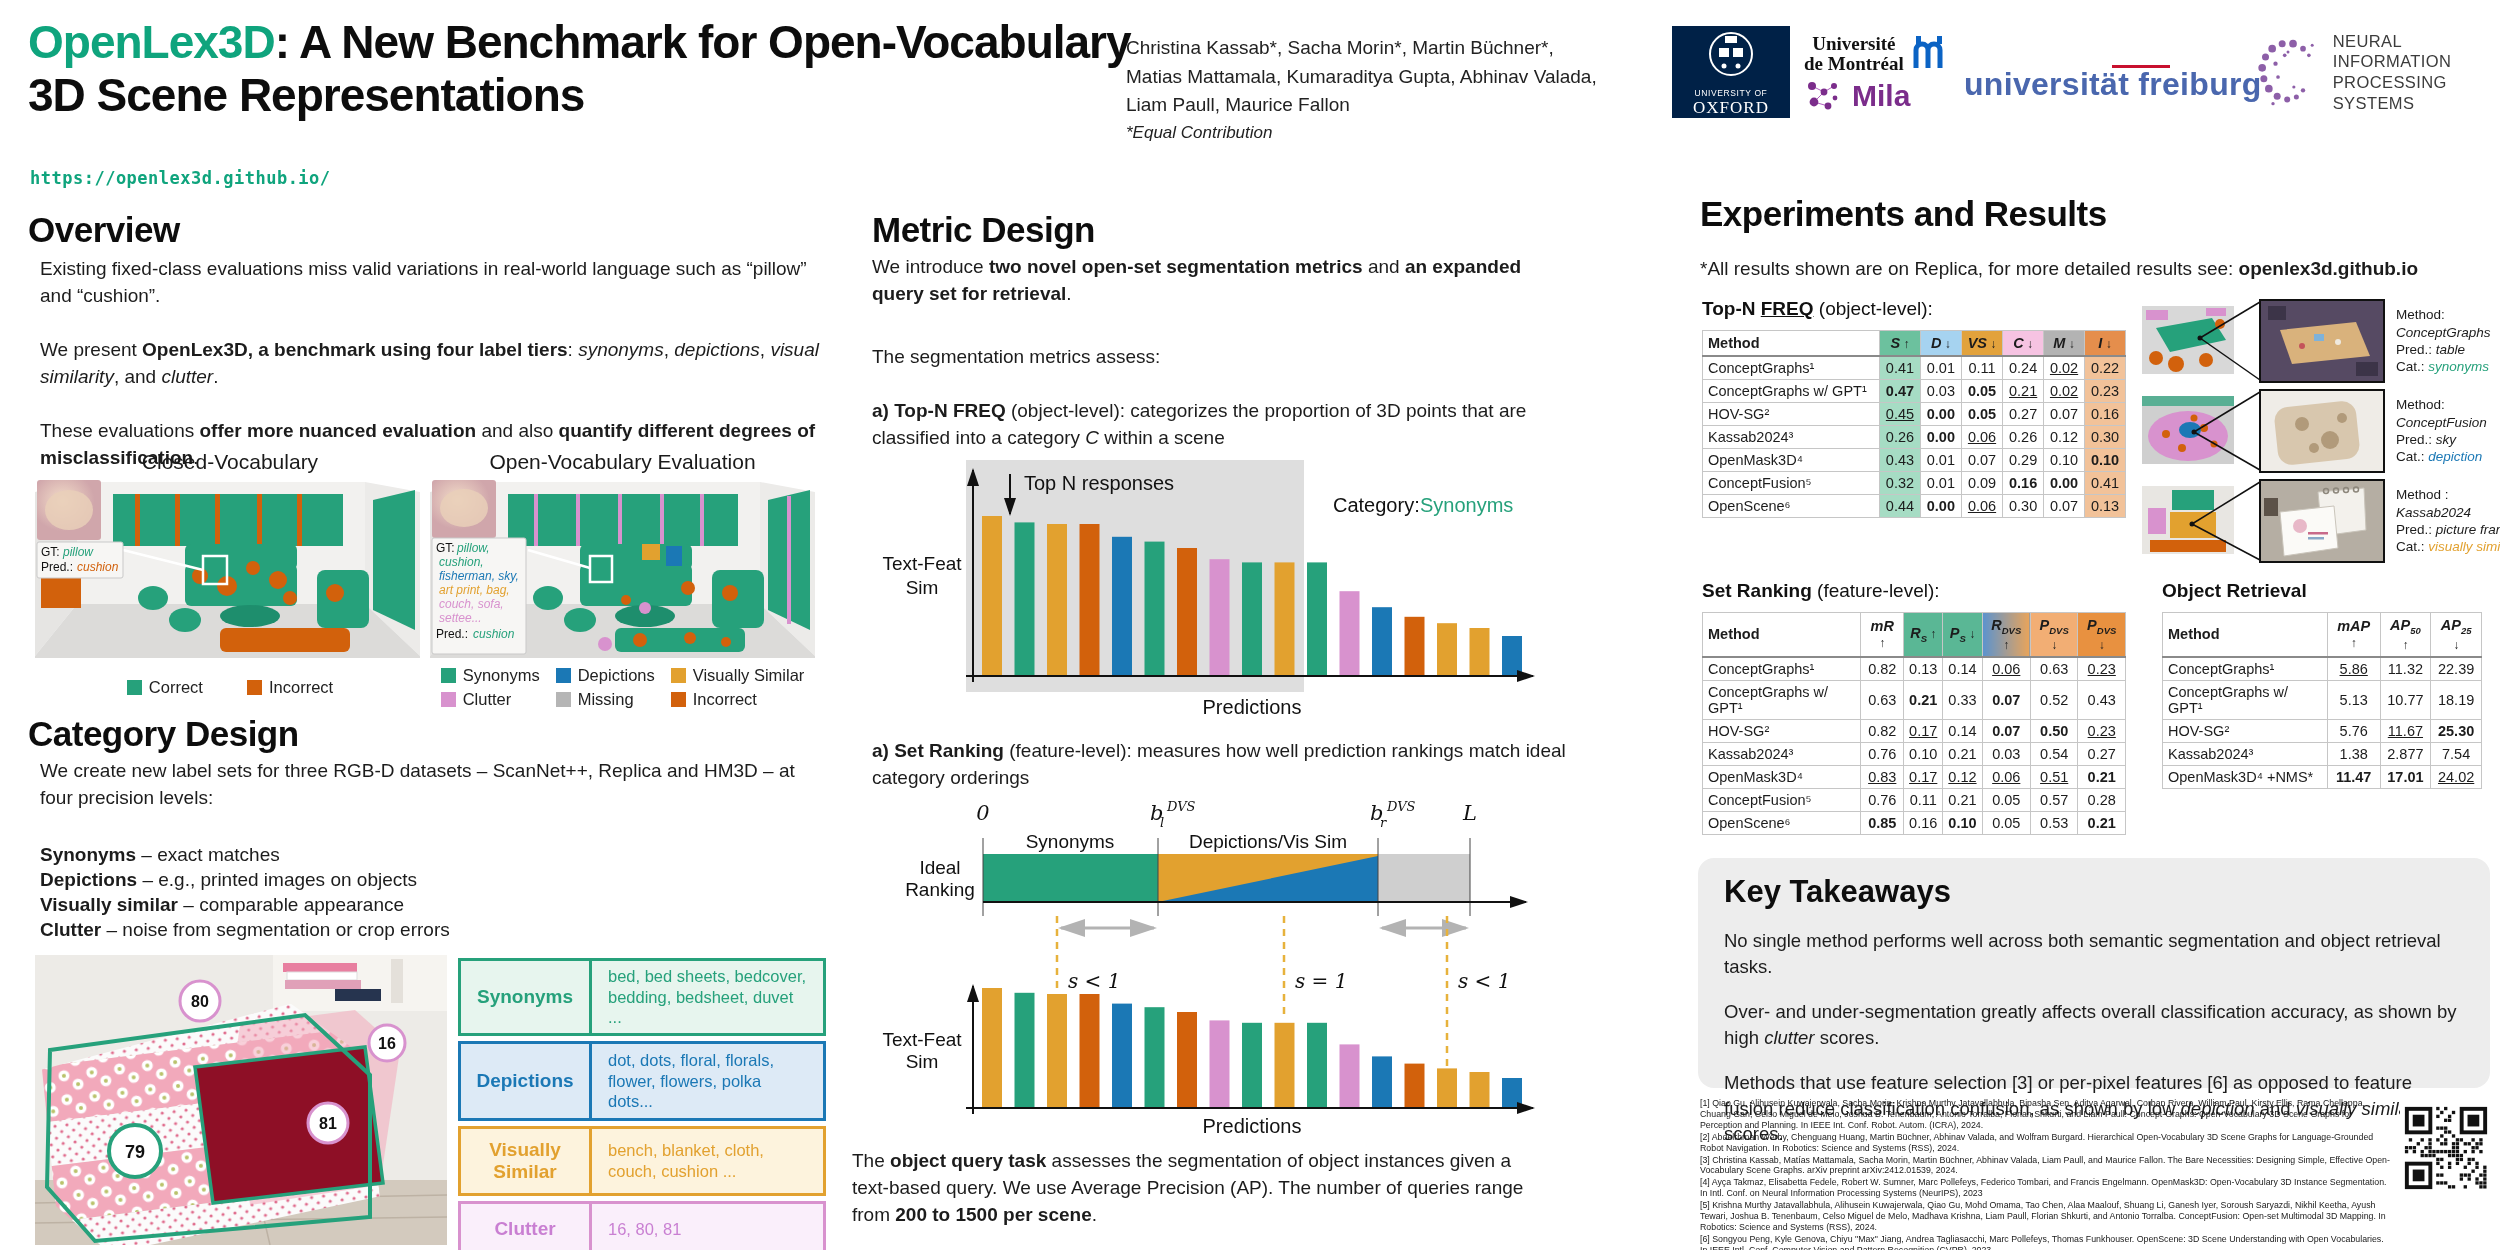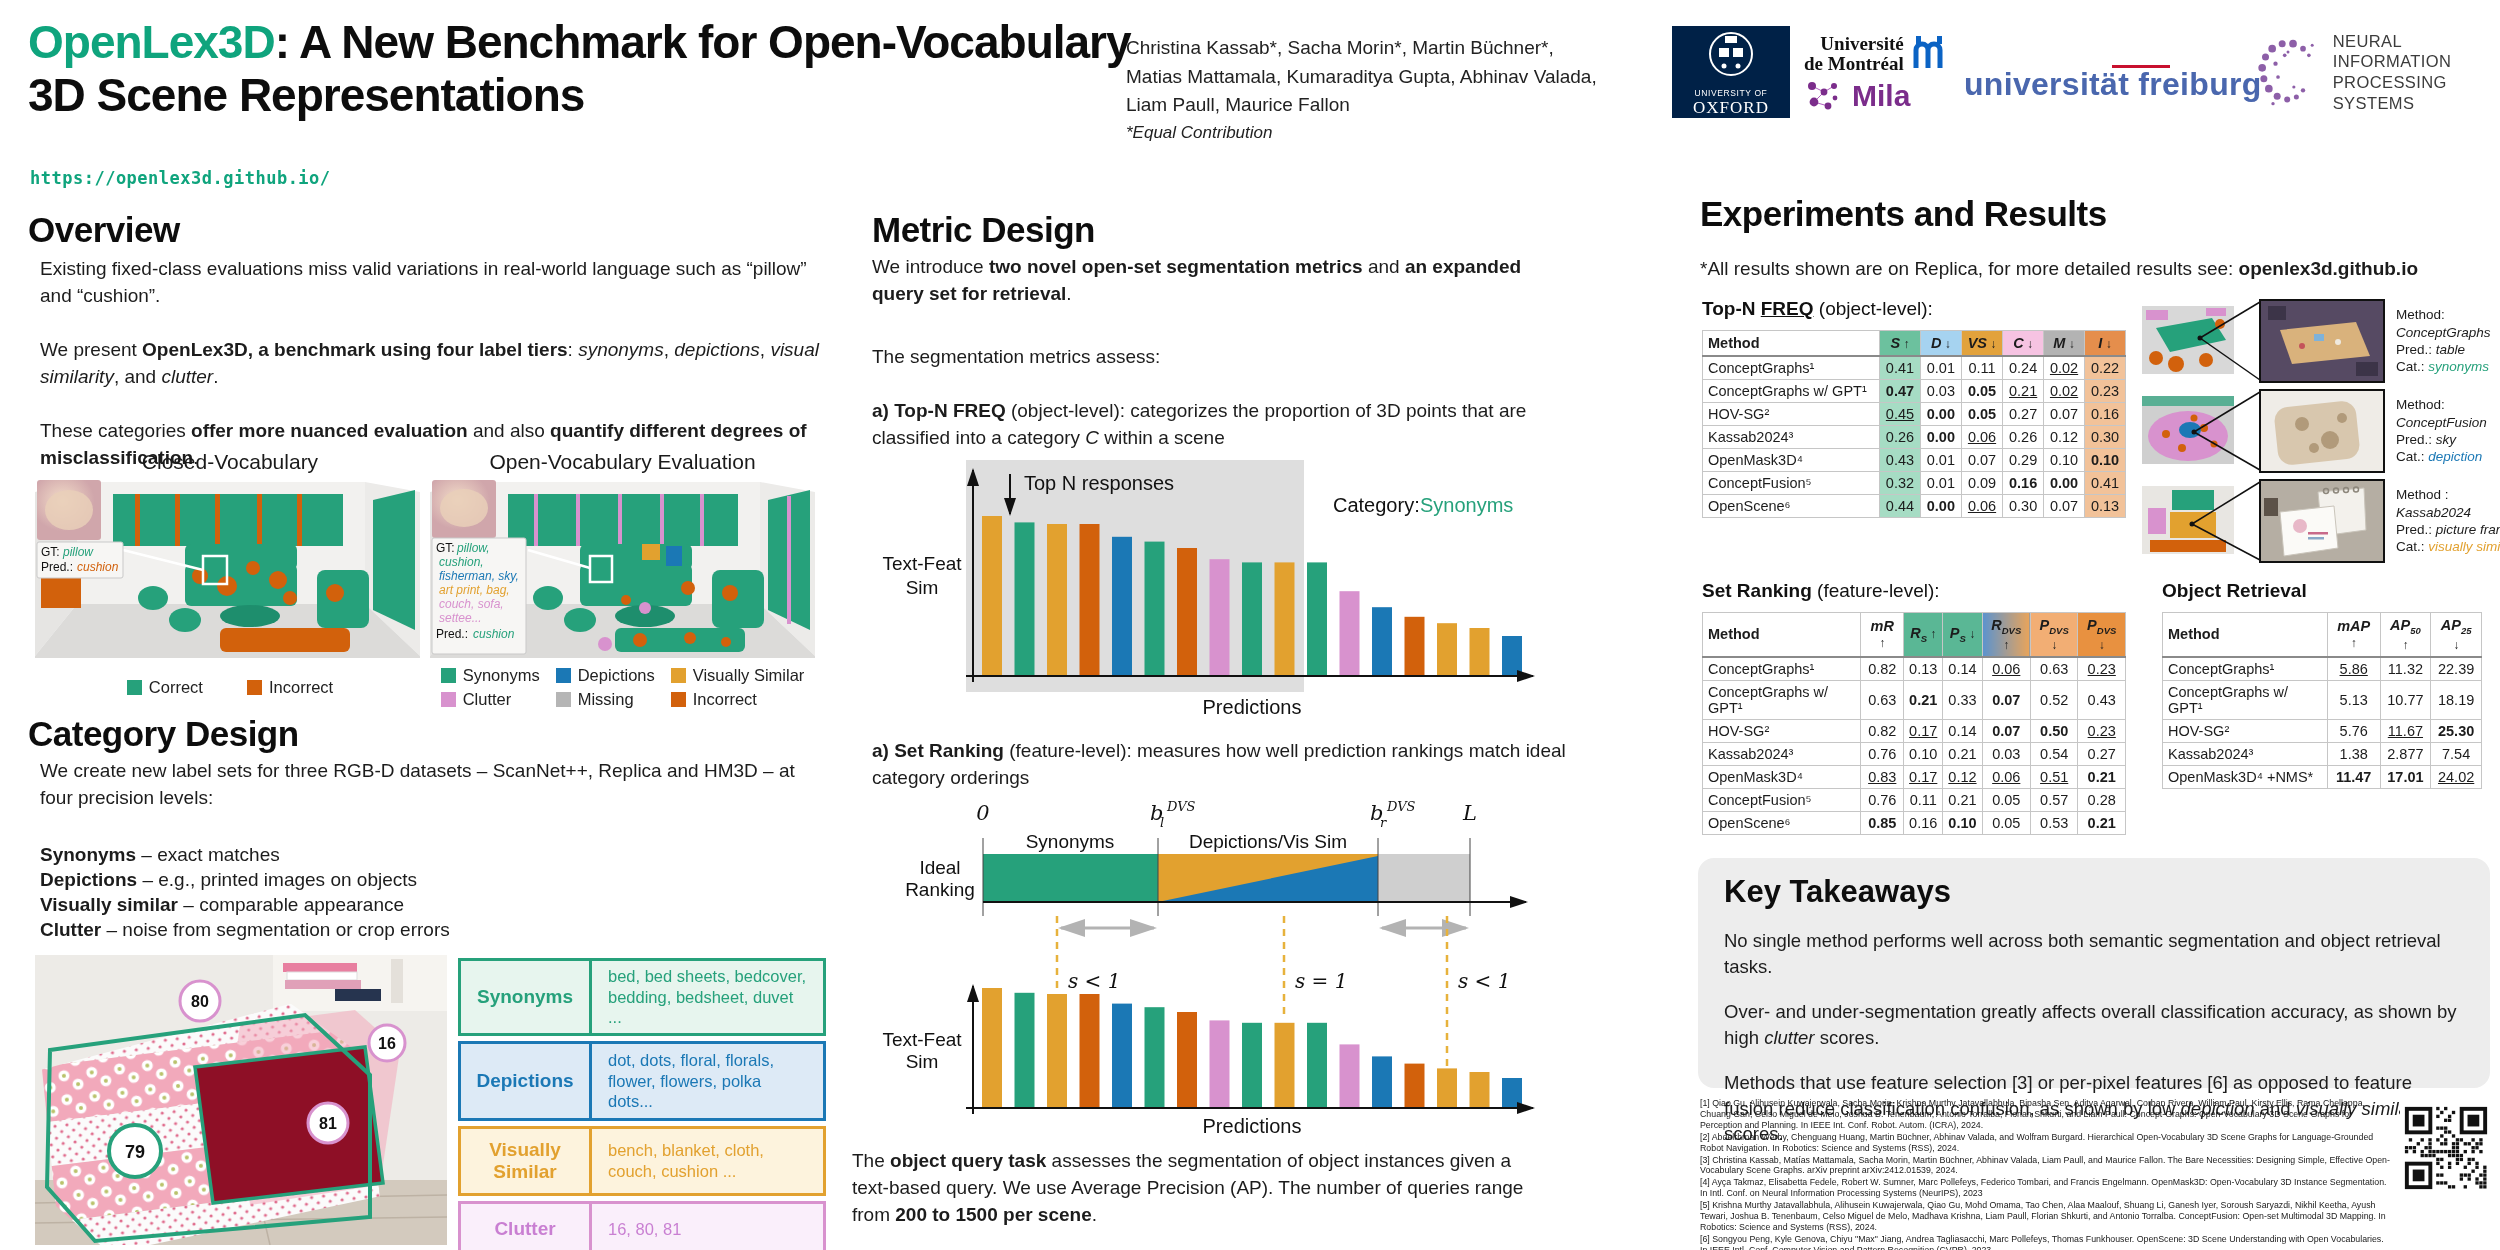--- a/index.html
+++ b/index.html
@@ -95,21 +95,21 @@
         <rect x="61" y="22" width="10" height="9" fill="#fff"></rect>
       <rect x="53" y="10" width="12" height="7" fill="#fff"></rect>
       <circle cx="52" cy="40" r="2.5" fill="#fff"></circle>
         <circle cx="66" cy="40" r="2.5" fill="#fff"></circle>
     </svg>
     <div class="l1">UNIVERSITY OF</div>
     <div class="l2">OXFORD</div>
   </div>
 
   <div class="abs" style="left:1804px;top:34px;display:flex;gap:8px;align-items:flex-start">
-    <div class="udem" style="text-align:right">
+    <div class="udem" style="text-align:center">
       <div>Université</div>
       <div>de Montréal</div>
     </div>
     <svg width="34" height="38" viewBox="0 0 34 38">
       <path d="M4 34 V16 a6 6 0 0 1 12 0 V34 M16 34 V16 a6 6 0 0 1 12 0 V34" fill="none" stroke="#0b63c4" stroke-width="5"></path>
       <rect x="4" y="2" width="5" height="8" fill="#0b63c4"></rect>
         <rect x="25" y="2" width="5" height="8" fill="#0b63c4"></rect>
     </svg>
   </div>
   <div class="abs" style="left:1804px;top:78px;display:flex;gap:12px;align-items:center">
@@ -165,21 +165,21 @@
     <div class="neur">
       <div>NEURAL INFORMATION</div>
       <div>PROCESSING SYSTEMS</div>
     </div>
   </div>
 
   <div class="abs sec-h" style="left:28px;top:210px">Overview</div>
   <div class="abs body-t" style="left:40px;top:256px;width:780px">
     <p><span>Existing fixed-class evaluations miss valid variations in real-world language such as “pillow” and “cushion”.</span></p>
     <p><span>We present </span><span class="bold">OpenLex3D, a benchmark using four label tiers</span><span>: </span><span class="ital">synonyms</span><span>, </span><span class="ital">depictions</span><span>, </span><span class="ital">visual similarity</span><span>, and </span><span class="ital">clutter</span><span>.</span></p>
-    <p><span>These categories </span><span class="bold">offer more nuanced evaluation</span><span> and also </span><span class="bold">quantify different degrees of misclassification</span><span>.</span></p>
+    <p><span>These evaluations </span><span class="bold">offer more nuanced evaluation</span><span> and also </span><span class="bold">quantify different degrees of misclassification</span><span>.</span></p>
   </div>
 
   <div class="abs" style="left:35px;top:450px;width:790px">
     <div style="display:flex">
       <div style="width:390px;text-align:center;font-size:21px">Closed-Vocabulary</div>
       <div style="width:395px;text-align:center;font-size:21px">Open-Vocabulary Evaluation</div>
     </div>
     <div style="display:flex;gap:10px;margin-top:4px">
 
       <svg width="385" height="180" viewBox="0 0 385 180">

